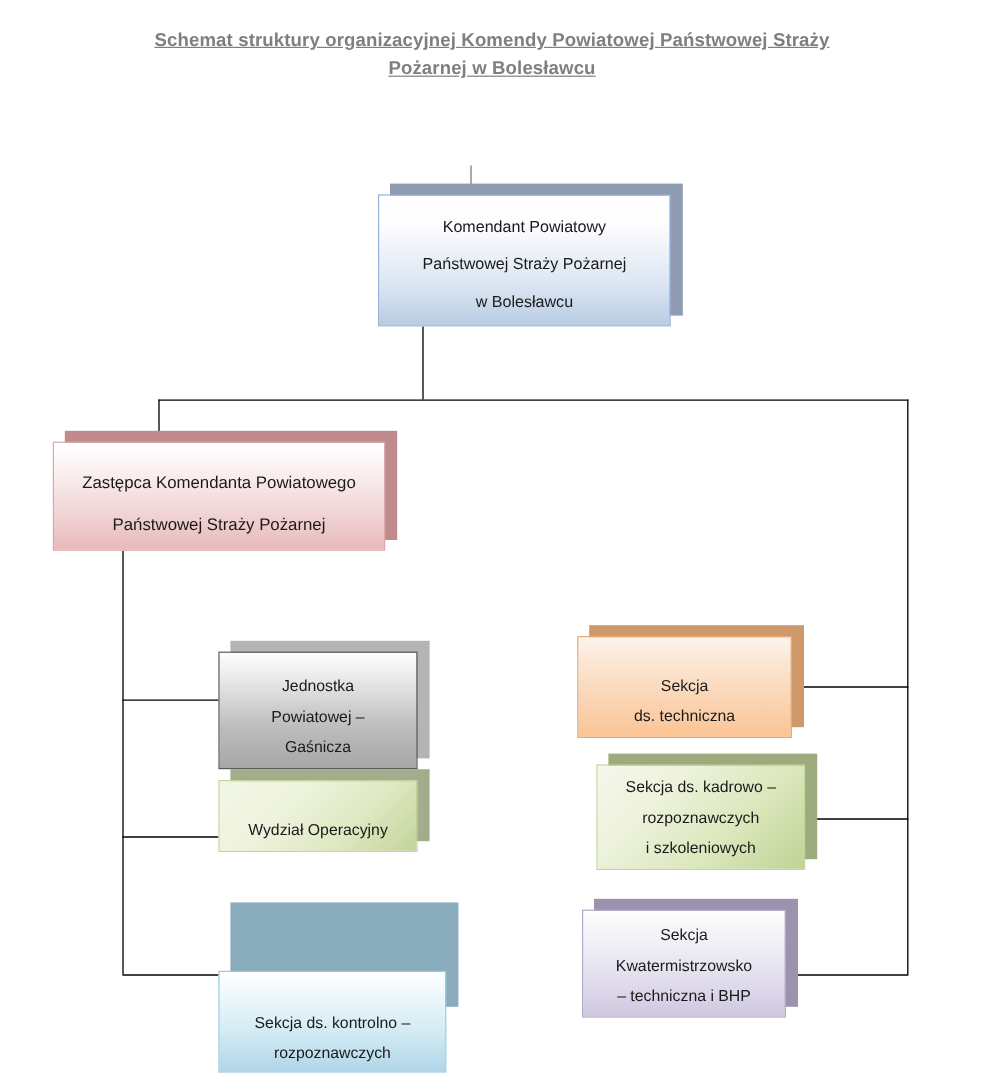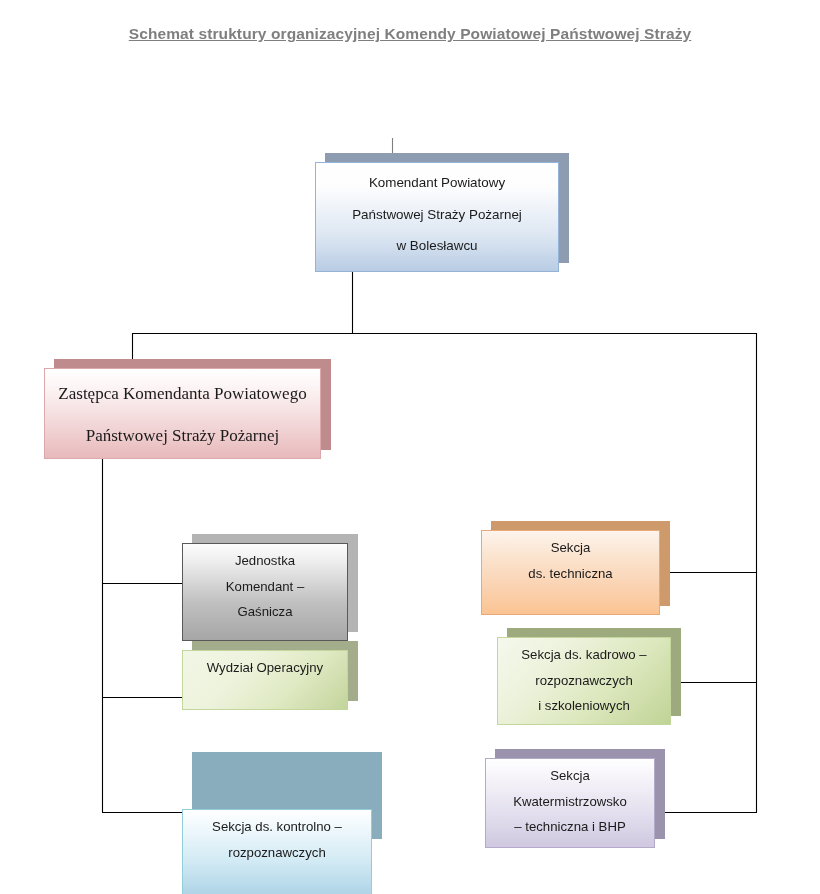--- a/index.html
+++ b/index.html
@@ -56,21 +56,21 @@
   .node .face {
     position: absolute;
     left: 0;
     top: 0;
     width: 100%;
     height: 100%;
     box-sizing: border-box;
     display: flex;
     flex-direction: column;
     align-items: center;
-    justify-content: flex-start;
+    justify-content: flex-end;
     text-align: center;
     color: #1a1a1a;
     font-size: 13.2px;
     line-height: 1.95;
     padding: 4px 8px;
   }
   .node .face .ln { display: block; white-space: nowrap; }
 
   
   #node-komendant { left: 315px; top: 162px; width: 244px; height: 110px; }
@@ -81,22 +81,21 @@
   }
   #node-komendant .face { line-height: 2.35; font-size: 13.4px; }
 
   
   #node-zastepca { left: 44px; top: 368px; width: 277px; height: 91px; }
   #node-zastepca .shadow { background: #c08b8d; }
   #node-zastepca .face {
     background: linear-gradient(to bottom, #ffffff 0%, #fdf6f6 18%, #f2d7d8 62%, #e8b9bb 100%);
     border: 1px solid #dba9ab;
     line-height: 2.45;
-    font-size: 17px;
-    font-family: Liberation Serif, serif;
+    font-size: 14px;
   }
 
   
   #node-jrg { left: 182px; top: 543px; width: 166px; height: 98px; }
   #node-jrg .shadow { background: #b4b4b4; }
   #node-jrg .face {
     background: linear-gradient(to bottom, #fdfdfd 0%, #eeeeee 18%, #bfbfbf 62%, #a6a6a6 100%);
     border: 1px solid #595959;
   }
 
@@ -139,20 +138,21 @@
   #node-kwatermistrz .face {
     background: linear-gradient(to bottom, #ffffff 0%, #f7f5fa 18%, #e3dfee 62%, #cfc8e0 100%);
     border: 1px solid #b3a9c9;
   }
 </style>
 </head>
 <body>
 
 <div id="chart-title">
   <span>Schemat struktury organizacyjnej Komendy Powiatowej Państwowej Straży</span><br>
+  <span>Pożarnej w Bolesławcu</span>
 </div>
 
 <svg id="connectors" viewBox="0 0 820 894" width="820" height="894" xmlns="http://www.w3.org/2000/svg">
 
   <line class="stub" x1="392.5" y1="138" x2="392.5" y2="162"></line>
 
   <line x1="352.5" y1="272" x2="352.5" y2="333"></line>
 
   <line x1="132" y1="333.5" x2="757" y2="333.5"></line>
 
@@ -185,21 +185,21 @@
   <div class="face">
     <span class="ln">Zastępca Komendanta Powiatowego</span>
     <span class="ln">Państwowej Straży Pożarnej</span>
   </div>
 </div>
 
 <div class="node" id="node-jrg">
   <div class="shadow"></div>
   <div class="face">
     <span class="ln">Jednostka</span>
-    <span class="ln">Komendant –</span>
+    <span class="ln">Powiatowej –</span>
     <span class="ln">Gaśnicza</span>
   </div>
 </div>
 
 <div class="node" id="node-wydzial">
   <div class="shadow"></div>
   <div class="face">
     <span class="ln">Wydział Operacyjny</span>
   </div>
 </div>

